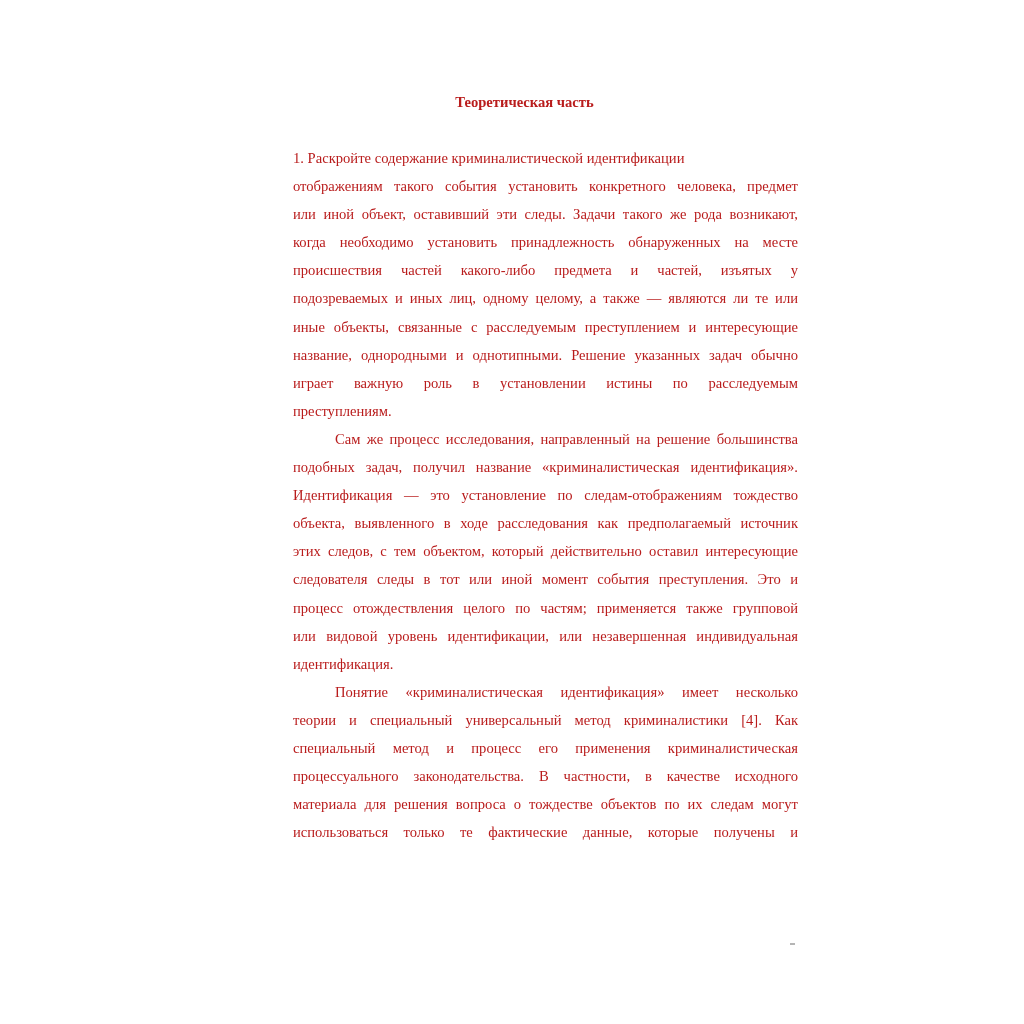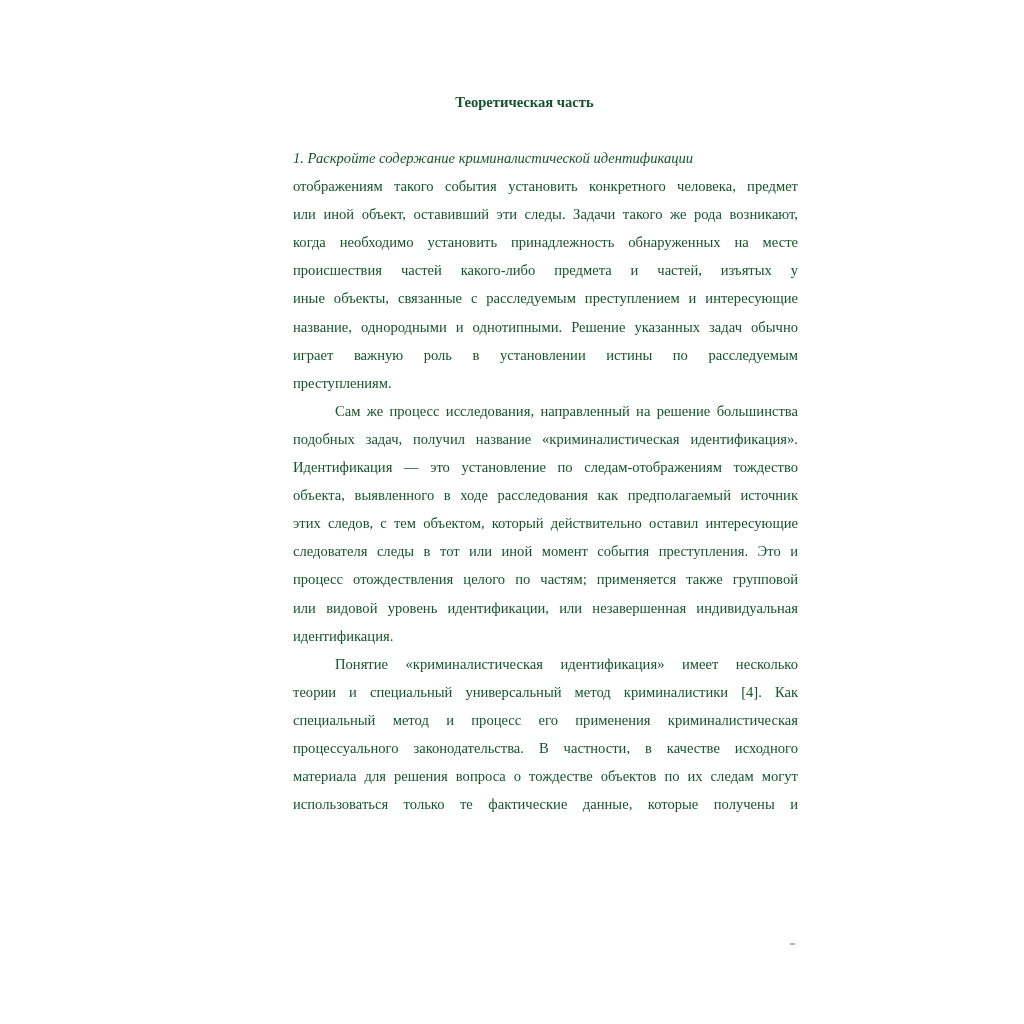--- a/index.html
+++ b/index.html
@@ -12,37 +12,36 @@
       height: 1024px;
       position: relative;
       overflow: hidden;
     }
     .page {
       position: absolute;
       left: 251px;
       top: 88px;
       width: 547px;
       font-family: "Liberation Serif", "DejaVu Serif", serif;
-      color: #14532d;
+      color: #b91c1c;
       font-size: 14.6px;
       line-height: 28.1px;
     }
     .title {
       text-align: center;
       font-weight: bold;
       font-size: 14.6px;
       line-height: 28px;
       margin: 0;
       height: 28px;
     }
     .spacer {
       height: 28px;
     }
     .question {
-      font-style: italic;
       text-indent: 42px;
       margin: 0;
       white-space: nowrap;
     }
     .para {
       margin: 0;
       text-align: justify;
       text-indent: 42px;
     }
     .line {
@@ -89,20 +88,23 @@
         <span class="line-inner">отображениям такого события установить конкретного человека, предмет</span>
       </span>
     <span class="line">
         <span class="line-inner">или иной объект, оставивший эти следы. Задачи такого же рода возникают,</span>
       </span>
     <span class="line">
         <span class="line-inner">когда необходимо установить принадлежность обнаруженных на месте</span>
       </span>
     <span class="line">
         <span class="line-inner">происшествия частей какого-либо предмета и частей, изъятых у</span>
+      </span>
+    <span class="line">
+        <span class="line-inner">подозреваемых и иных лиц, одному целому, а также — являются ли те или</span>
       </span>
     <span class="line">
         <span class="line-inner">иные объекты, связанные с расследуемым преступлением и интересующие</span>
       </span>
     <span class="line">
         <span class="line-inner">название, однородными и однотипными. Решение указанных задач обычно</span>
       </span>
     <span class="line">
         <span class="line-inner">играет важную роль в установлении истины по расследуемым</span>
       </span>

